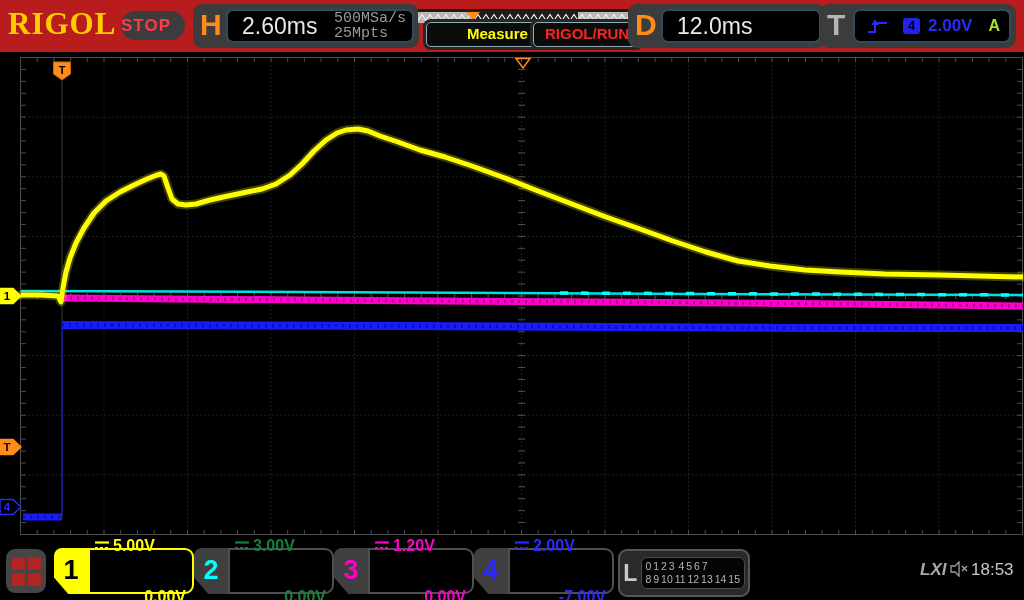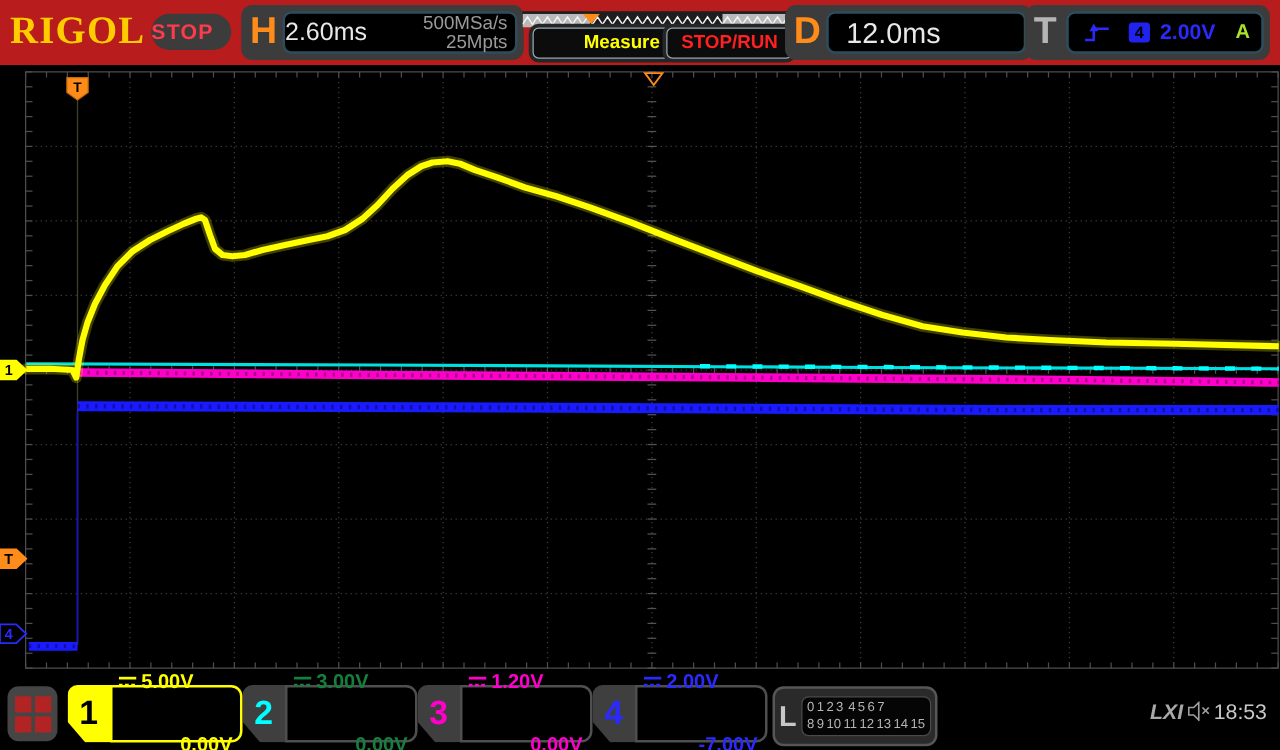--- a/index.html
+++ b/index.html
@@ -9,22 +9,22 @@
   .topbar{position:absolute;left:0;top:0;width:1024px;height:52px;background:#b91c1c;z-index:5;}
   .brand{position:absolute;left:8px;top:6px;font-family:"Liberation Serif",serif;font-weight:bold;
          font-size:31px;color:#ffcc00;letter-spacing:1px;}
   .stop-badge{position:absolute;left:121px;top:11px;width:64px;height:29px;background:#3c3c3c;
          border-radius:15px;color:#ff3b4b;font-weight:bold;font-size:17px;text-align:left;line-height:29px;letter-spacing:1px;}
   .grp{position:absolute;top:4px;height:44px;background:#3c3c3c;border-radius:9px;}
   .grp .biglabel{position:absolute;left:7px;top:4px;font-size:30px;font-weight:bold;color:#ff8c1a;}
   .grp .inner{position:absolute;left:33px;top:5px;right:5px;bottom:5px;background:#000;
         border:2px solid #2e4d5c;border-radius:7px;display:flex;align-items:center;}
   .hgrp{left:193px;width:226px;}
-  .tb-main{color:#e8e8e8;font-size:20px;}
-  .tb-rate{margin-left:auto;margin-right:6px;text-align:right;color:#9a9a9a;font-size:15px;line-height:15px;}
+  .tb-main{color:#e8e8e8;font-size:23px;margin-left:14px;}
+  .tb-rate{margin-left:auto;margin-right:6px;text-align:left;color:#9a9a9a;font-size:15px;line-height:15px;font-family:Liberation Mono, monospace;}
   .dgrp{left:628px;width:198px;}
   .dval{color:#e8e8e8;font-size:23px;margin-left:14px;}
   .tgrp{left:820px;width:196px;}
   .tgrp .biglabel{color:#b5b5b5;}
   .trig-inner{gap:8px;}
   .trig-badge{width:17px;height:16px;background:#2222ee;border-radius:3px;color:#000;font-weight:bold;
         font-size:13px;text-align:center;line-height:16px;margin-left:6px;}
   .trig-level{color:#2a2aff;font-weight:bold;font-size:17px;}
   .trig-mode{color:#a8e22a;font-weight:bold;font-size:16px;margin-left:auto;margin-right:9px;}
   .btn{position:absolute;top:22px;height:23px;background:#0c0c0c;border:1px solid #93a9b4;border-radius:5px;
@@ -439,21 +439,21 @@
     <div class="strip">
       <svg id="strip-svg" width="230" height="11">
           <rect x="0" y="0" width="54" height="11" fill="#b9b9b9"></rect>
           <rect x="160" y="0" width="70" height="11" fill="#b9b9b9"></rect>
           <path d="M0,8.5 L4,2.5 L8,8.5 L12,2.5 L16,8.5 L20,2.5 L24,8.5 L28,2.5 L32,8.5 L36,2.5 L40,8.5 L44,2.5 L48,8.5 L52,2.5 L56,8.5 L60,2.5 L64,8.5 L68,2.5 L72,8.5 L76,2.5 L80,8.5 L84,2.5 L88,8.5 L92,2.5 L96,8.5 L100,2.5 L104,8.5 L108,2.5 L112,8.5 L116,2.5 L120,8.5 L124,2.5 L128,8.5 L132,2.5 L136,8.5 L140,2.5 L144,8.5 L148,2.5 L152,8.5 L156,2.5 L160,8.5 L164,2.5 L168,8.5 L172,2.5 L176,8.5 L180,2.5 L184,8.5 L188,2.5 L192,8.5 L196,2.5 L200,8.5 L204,2.5 L208,8.5 L212,2.5 L216,8.5 L220,2.5 L224,8.5 L228,2.5 L232,8.5" fill="none" stroke="#f2f2f2" stroke-width="1.2"></path>
           <polygon points="48,0 62,0 55,8" fill="#ff8c1a"></polygon>
         </svg>
     </div>
 
     <div class="btn btn-measure">Measure</div>
-    <div class="btn btn-stoprun">STOP/RUN</div>
+    <div class="btn btn-stoprun">RIGOL/RUN</div>
 
     <div class="grp dgrp">
       <div class="biglabel">D</div>
       <div class="inner">
           <span class="dval">12.0ms</span>
         </div>
     </div>
 
     <div class="grp tgrp">
       <div class="biglabel">T</div>

